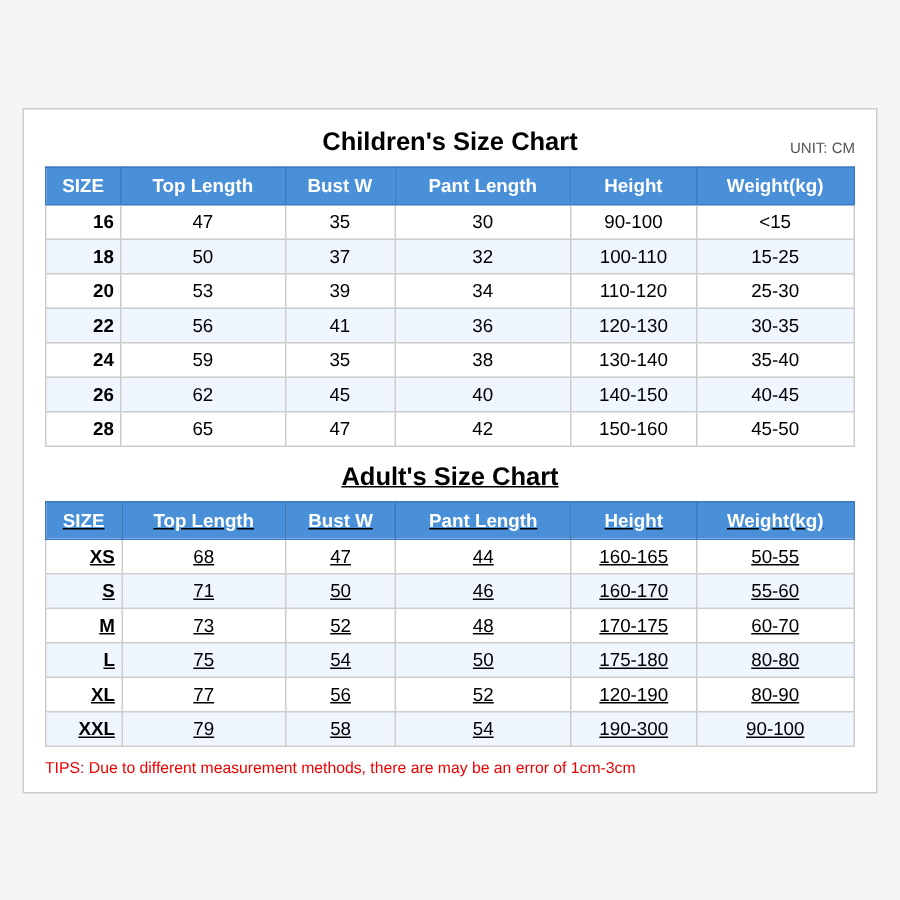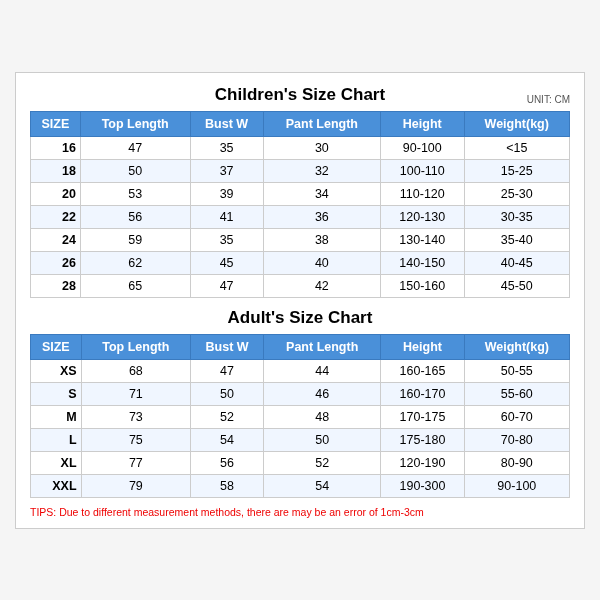--- a/index.html
+++ b/index.html
@@ -60,20 +60,21 @@
     }
     tr:nth-child(even) td {
       background: #f0f6ff;
     }
     td:first-child {
       font-weight: bold;
       text-align: right;
     }
     .adult-section {
       margin-top: 10px;
+      text-decoration: underline;
     }
     .tips {
       margin-top: 8px;
       font-size: 10.5px;
       color: #e00;
     }
   </style>
 </head>
 <body>
 
@@ -194,21 +195,21 @@
             <td>48</td>
             <td>170-175</td>
             <td>60-70</td>
           </tr>
           <tr>
             <td>L</td>
             <td>75</td>
             <td>54</td>
             <td>50</td>
             <td>175-180</td>
-            <td>70-80</td>
+            <td>80-80</td>
           </tr>
           <tr>
             <td>XL</td>
             <td>77</td>
             <td>56</td>
             <td>52</td>
             <td>120-190</td>
             <td>80-90</td>
           </tr>
           <tr>

